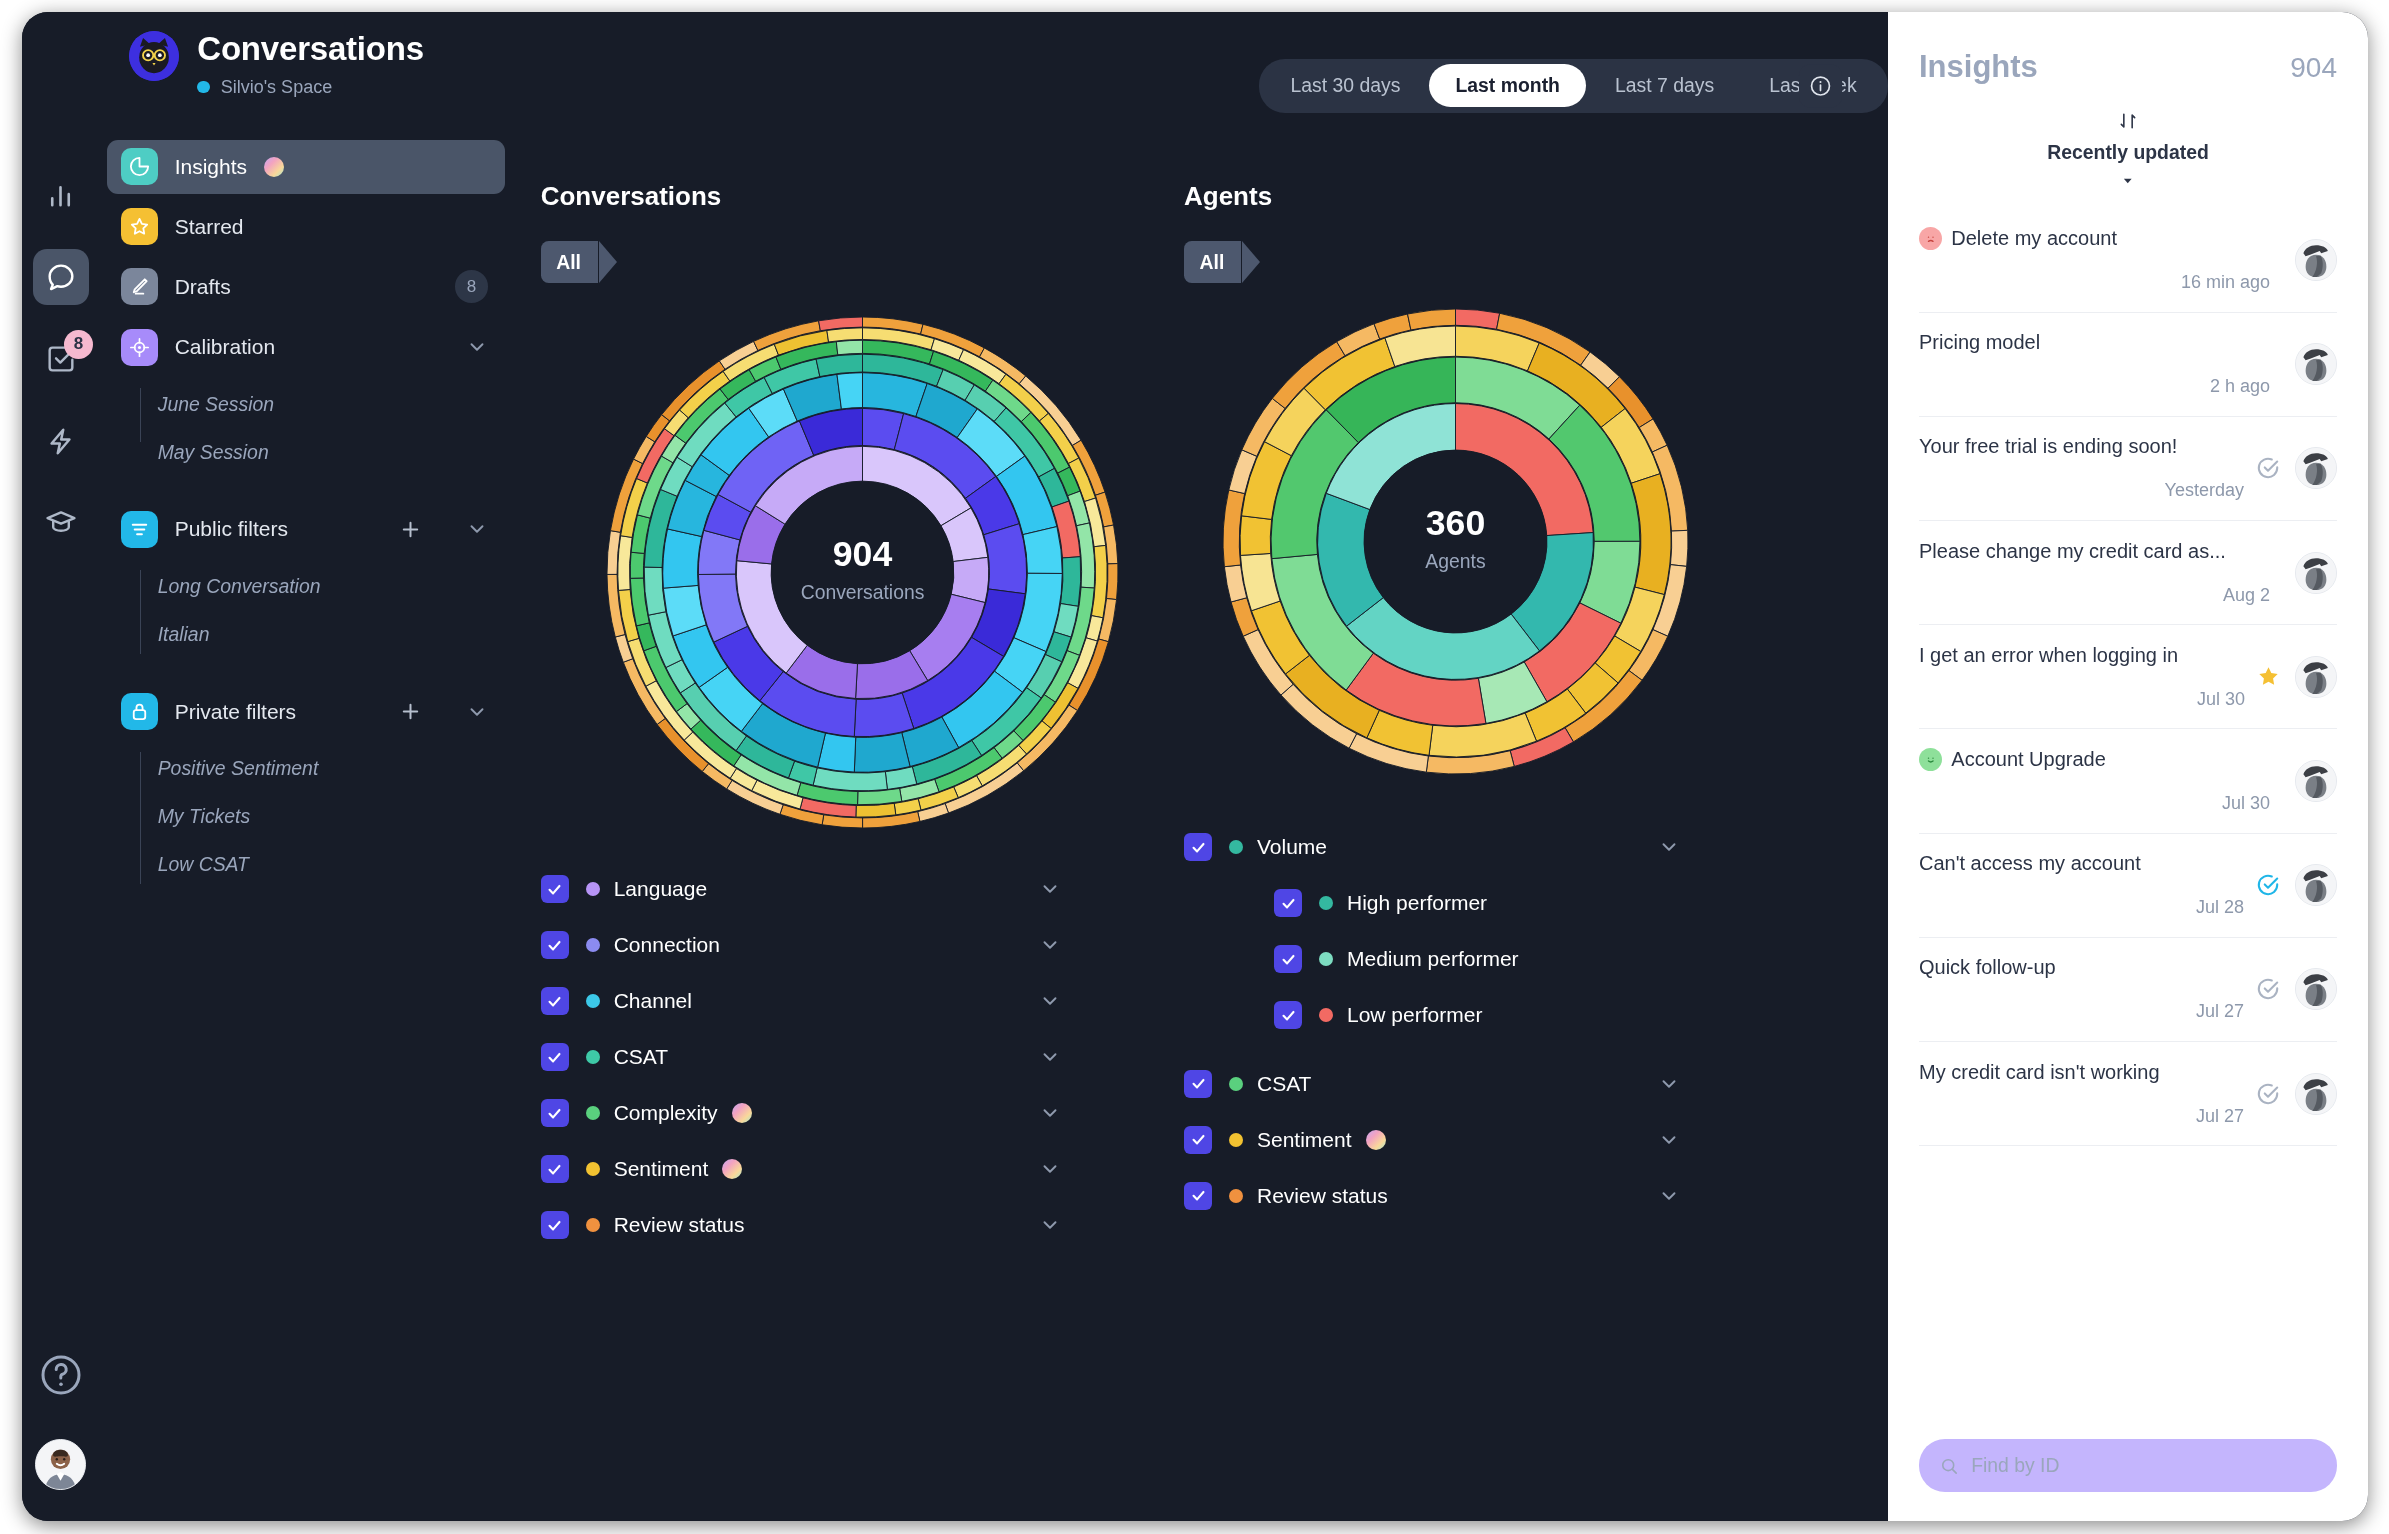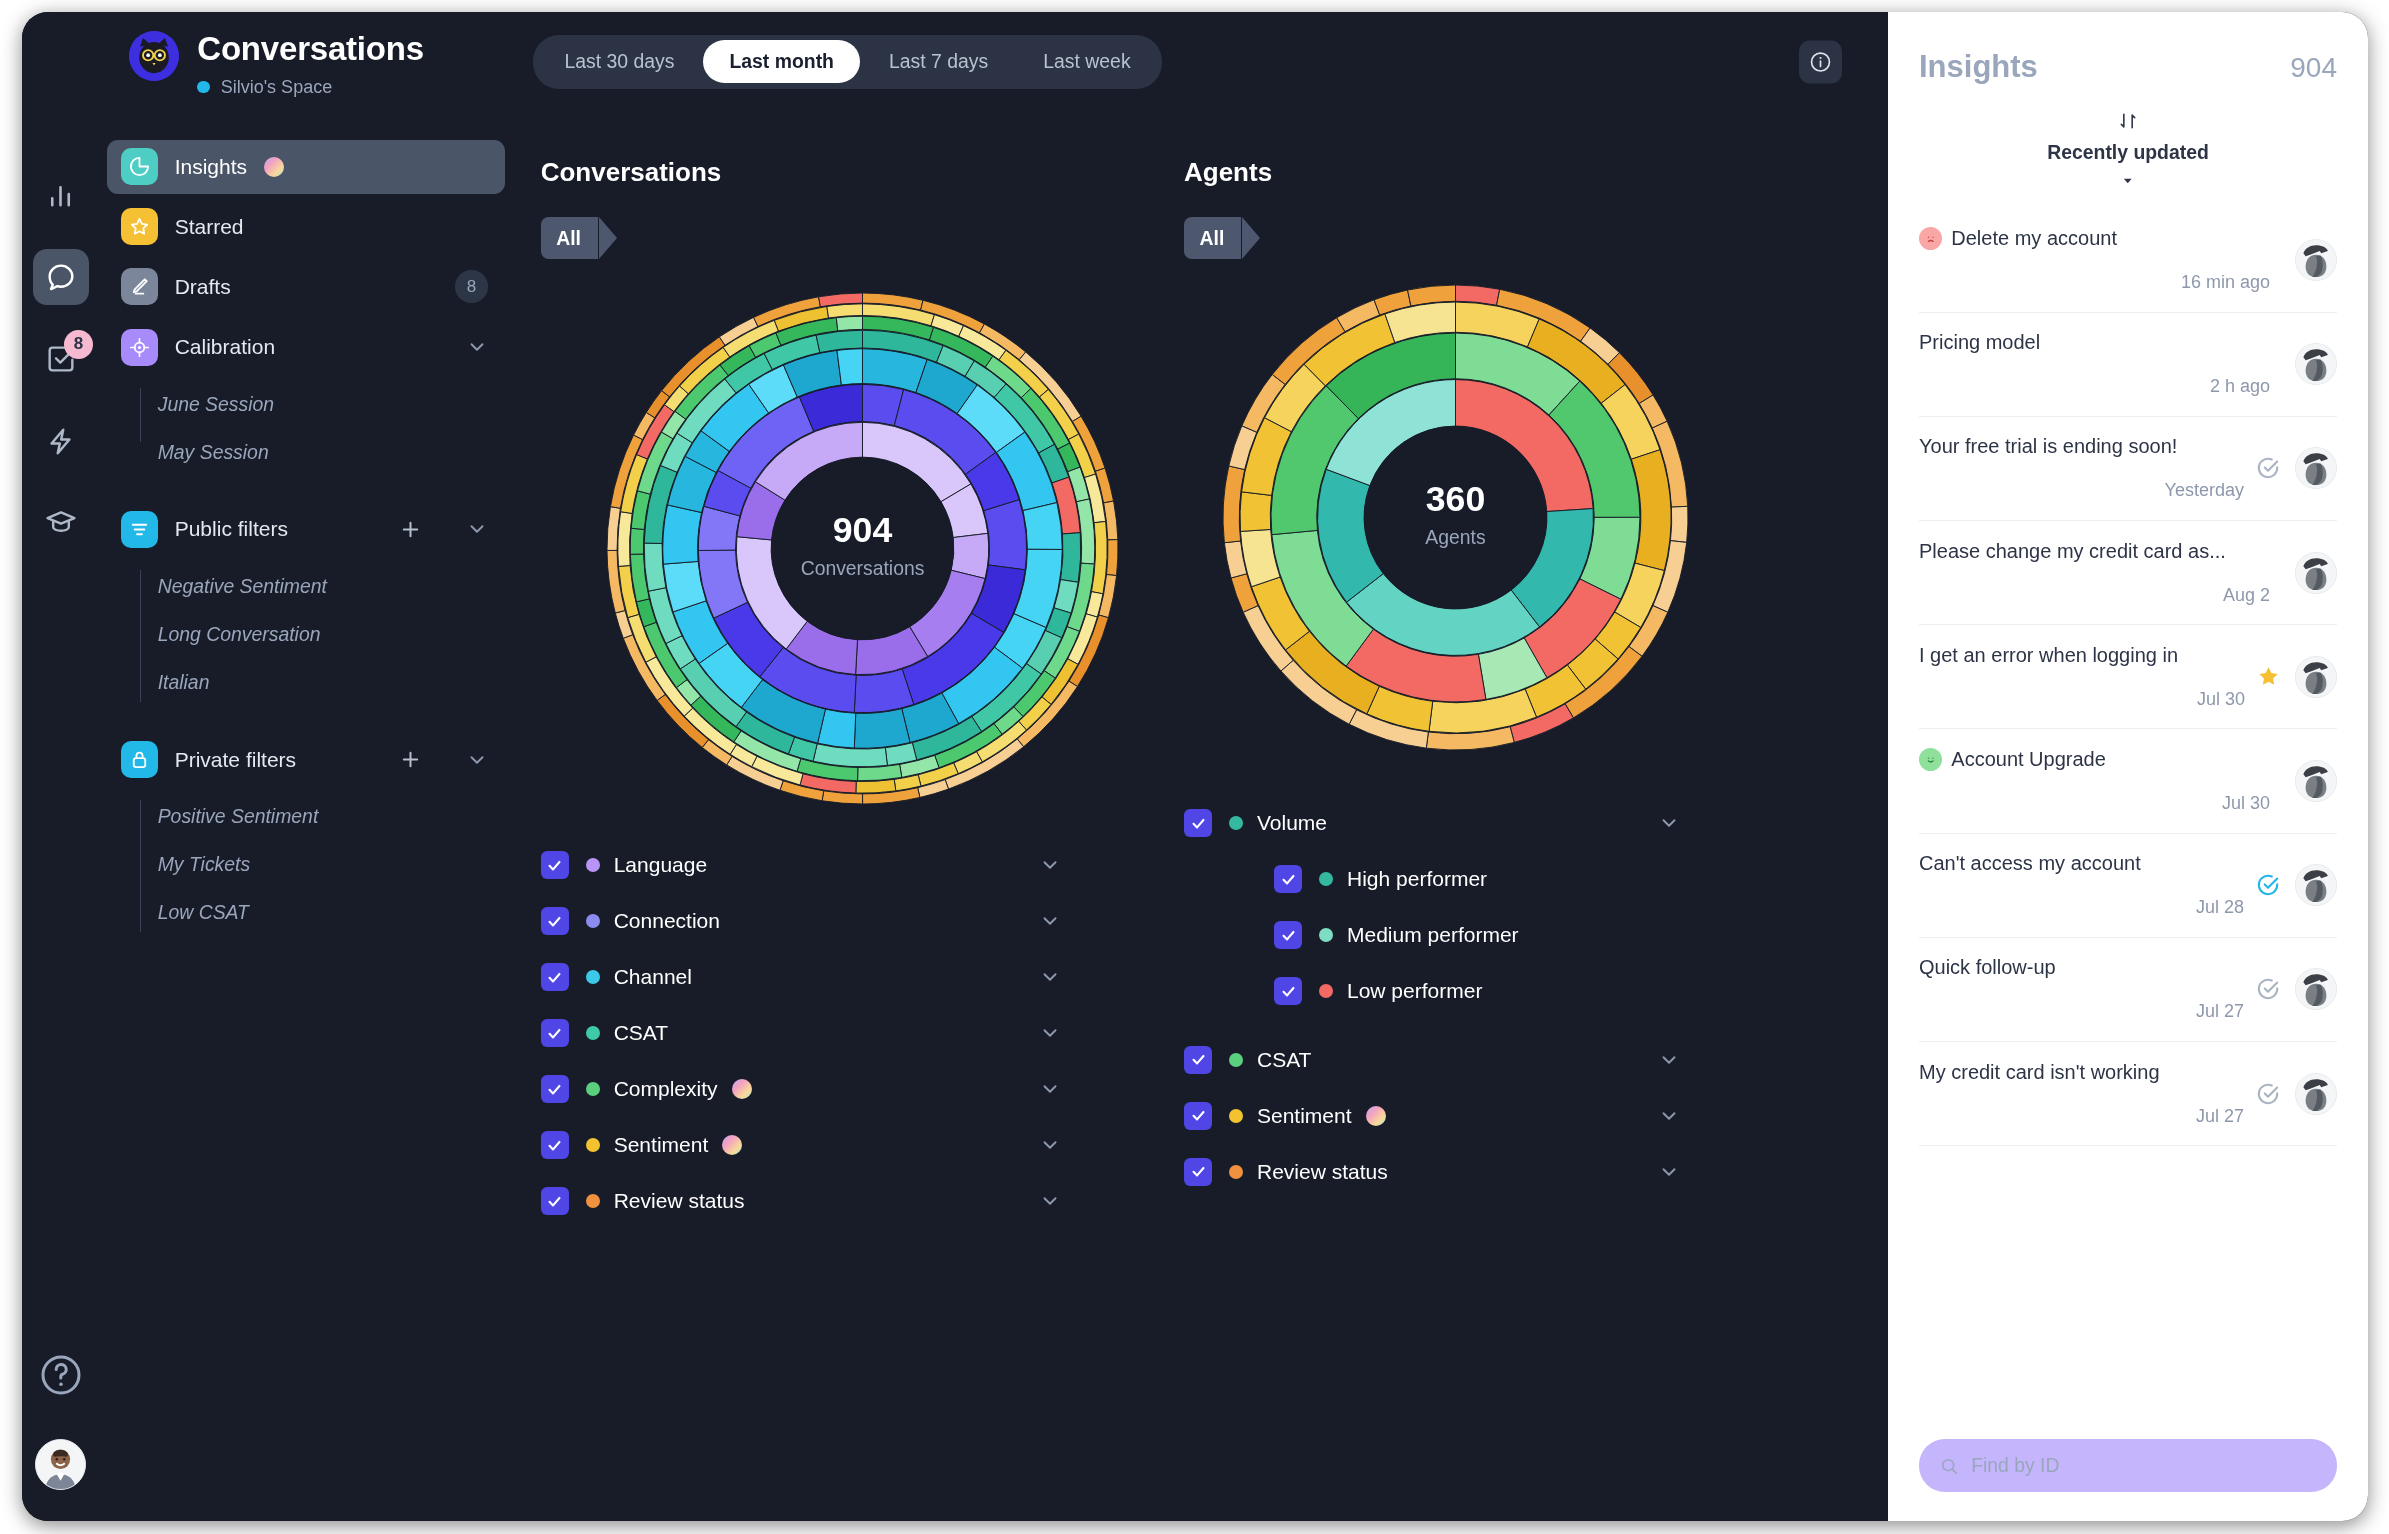--- a/index.html
+++ b/index.html
@@ -141,22 +141,23 @@
     cursor: pointer;
     font-style: italic;
   }
   .sub-item.muted { color: #6b7689; }
   .group-header { margin-top: 26px; }
 
   
   .main { flex: 1 1 auto; position: relative; padding: 0 0 0 0; }
   .topbar {
     height: 99px;
-    display: flex; align-items: center; justify-content: flex-start;
+    display: flex; align-items: center; justify-content: flex-end;
     position: relative;
+    margin-top: 24px;
   }
   .segmented {
     display: flex; align-items: center;
     background: #2b3344;
     border-radius: 26px;
     padding: 5.4px;
     gap: 3.1px;
   }
   .seg {
     padding: 0 26px; height: 43px;
@@ -431,21 +432,20 @@
           </svg>
       </span>
       <span class="nav-chevron">
         <svg width="22" height="22" viewBox="0 0 24 24" fill="none" stroke="currentColor" stroke-width="2.1" stroke-linecap="round" stroke-linejoin="round">
             <path d="M6 9l6 6 6-6"></path>
           </svg>
       </span>
     </div>
 
     <div class="subgroup with-rule-full">
-      <div class="sub-item">Negative Sentiment</div>
       <div class="sub-item">Long Conversation</div>
       <div class="sub-item">Italian</div>
     </div>
 
     <div class="nav-item group-header">
       <span class="nav-icon" style="background:#22b8e8">
         <svg width="23" height="23" viewBox="0 0 24 24" fill="none" stroke="#fff" stroke-width="1.9" stroke-linejoin="round">
           <rect x="6" y="10.5" width="12" height="9.5" rx="2.4"></rect>
           <path d="M8.8 10.5V8a3.2 3.2 0 0 1 6.4 0v2.5"></path>
         </svg>

